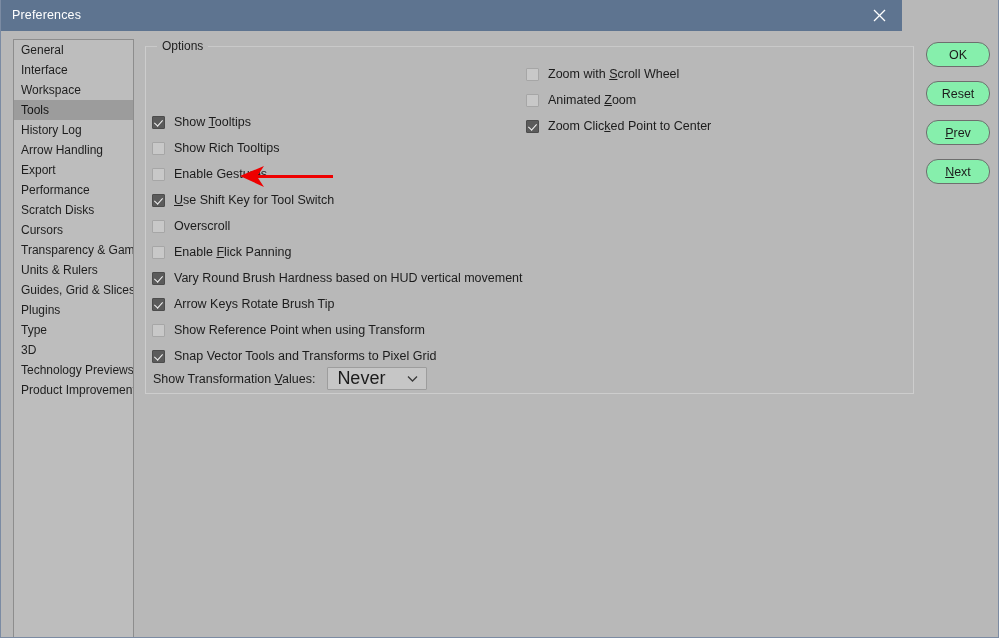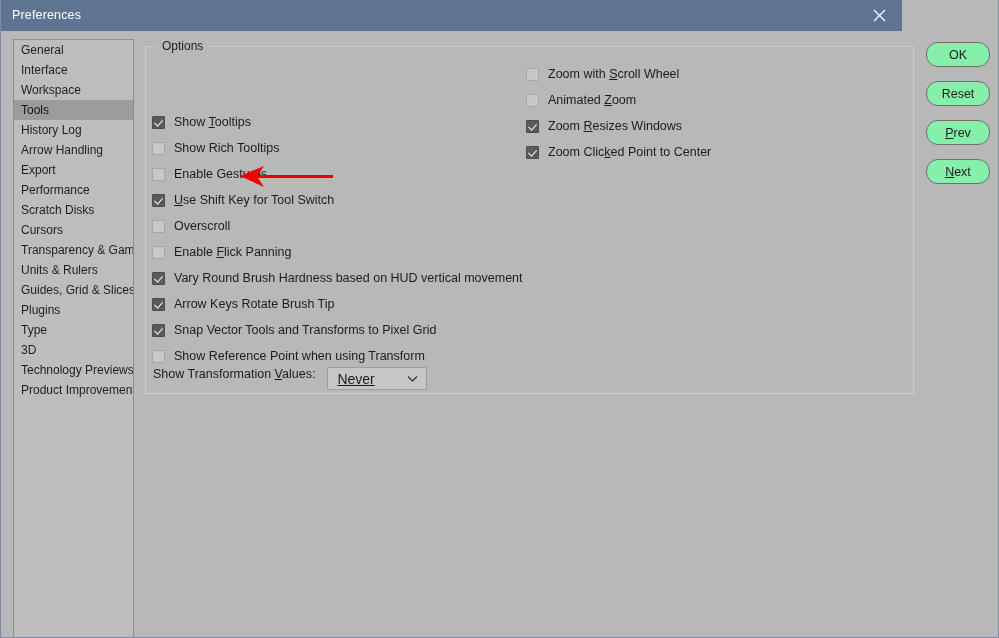--- a/index.html
+++ b/index.html
@@ -158,46 +158,45 @@
     text-decoration: underline;
     text-underline-offset: 1px;
   }
 
   
   #transform-row {
     position: absolute;
     left: 152px;
     top: 367px;
     display: flex;
-    align-items: flex-start;
+    align-items: center;
   }
   #transform-label {
     font-size: 12.5px;
     color: #1c1c1c;
     white-space: nowrap;
     margin-right: 12px;
   }
   #transform-select {
     position: relative;
     width: 100px;
     height: 23px;
     box-sizing: border-box;
     background: #c6c6c6;
     border: 1px solid #9d9d9d;
     border-radius: 1px;
     display: flex;
     align-items: center;
     cursor: pointer;
   }
   #transform-select-value {
-    font-size: 14px;
+    font-size: 18px;
     color: #1c1c1c;
     margin-left: 9px;
     white-space: nowrap;
-    text-decoration: underline;
   }
   #transform-chevron {
     position: absolute;
     right: 8px;
     top: 7px;
   }
 
   
   #red-arrow {
     position: absolute;
@@ -300,40 +299,36 @@
       </div>
       <div class="cb-row">
         <span class="cb on"></span>
         <span class="cb-label">Vary Round Brush Hardness based on HUD vertical movement</span>
       </div>
       <div class="cb-row">
         <span class="cb on"></span>
         <span class="cb-label">Arrow Keys Rotate Brush Tip</span>
       </div>
       <div class="cb-row">
+        <span class="cb off"></span>
+        <span class="cb-label">Show Reference Point when using Transform</span>
+      </div>
+      <div class="cb-row">
         <span class="cb on"></span>
         <span class="cb-label">Snap Vector Tools and Transforms to Pixel Grid</span>
       </div>
-      <div class="cb-row">
-        <span class="cb off"></span>
-        <span class="cb-label">Show Reference Point when using Transform</span>
-      </div>
     </div>
   <div id="col-right" class="col">
       <div class="cb-row">
         <span class="cb off"></span>
         <span class="cb-label">Zoom with <u>S</u>croll Wheel</span>
       </div>
       <div class="cb-row">
         <span class="cb off"></span>
         <span class="cb-label">Animated <u>Z</u>oom</span>
-      </div>
-      <div class="cb-row">
-        <span class="cb on"></span>
-        <span class="cb-label">Zoom <u>R</u>esizes Windows</span>
       </div>
       <div class="cb-row">
         <span class="cb on"></span>
         <span class="cb-label">Zoom Clic<u>k</u>ed Point to Center</span>
       </div>
     </div>
 
   <div id="transform-row">
     <div id="transform-label">Show Transformation <u>V</u>alues:</div>
     <div id="transform-select">

